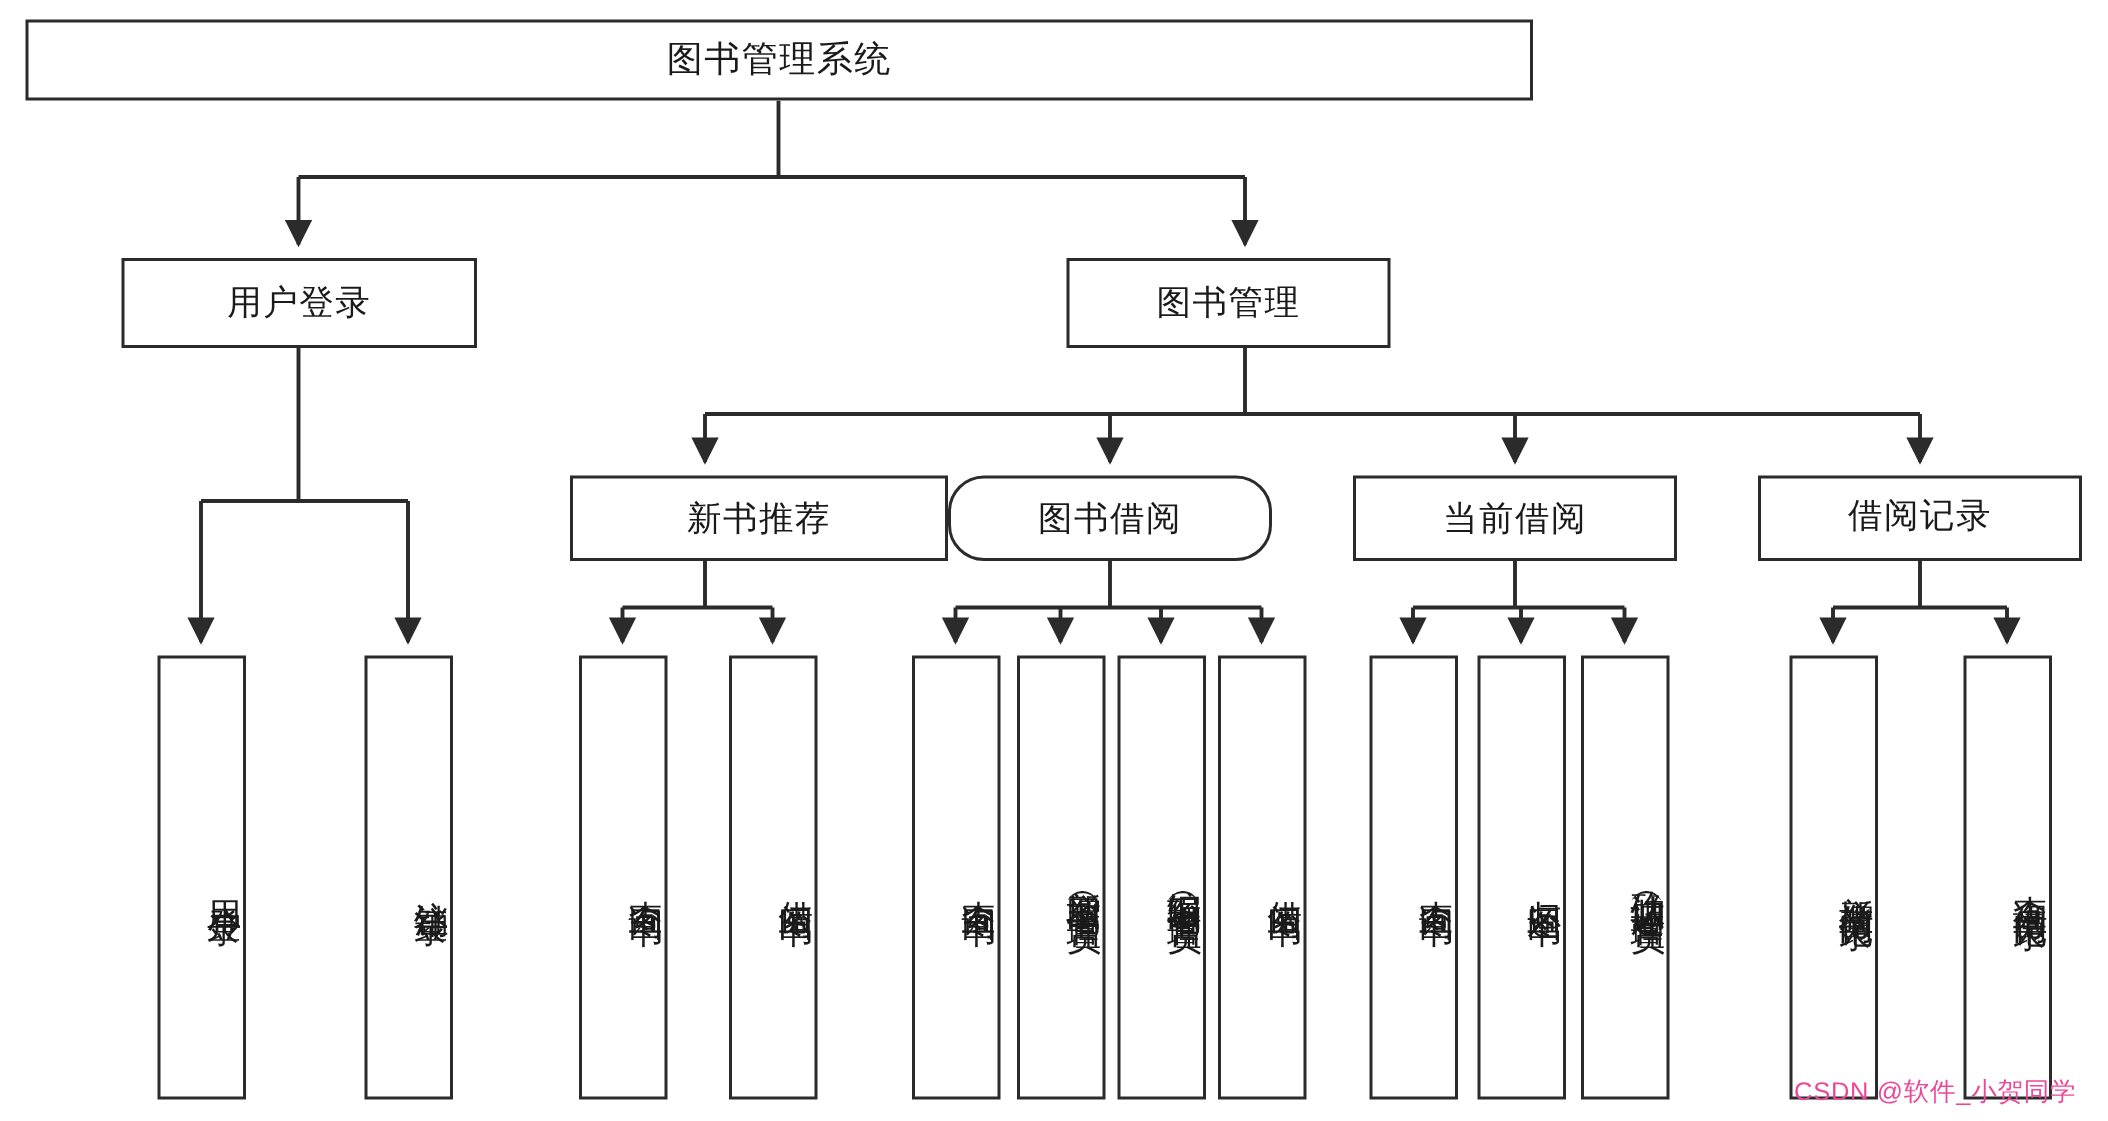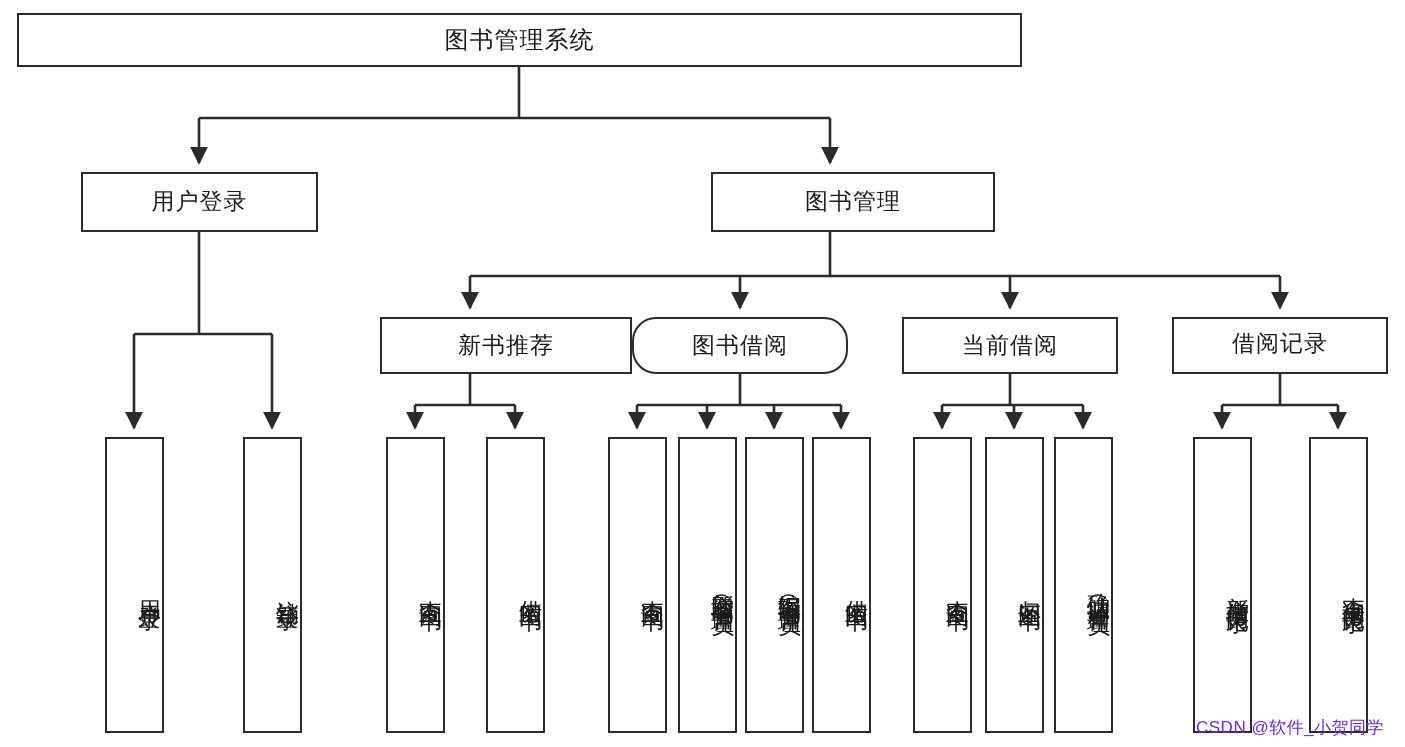--- a/index.html
+++ b/index.html
@@ -51,21 +51,21 @@
     padding-top: 6px;
     align-items: flex-start;
     justify-content: center;
   }
   .node.root {
     font-size: 24px;
   }
   .watermark {
     position: absolute;
     font-size: 17px;
-    color: #6d28d9;
+    color: #ec4899;
     white-space: nowrap;
     letter-spacing: 0.5px;
   }
 </style>
 </head>
 <body>
 
 <div id="canvas">
 
   <svg id="wires" viewBox="0 0 1405 747" xmlns="http://www.w3.org/2000/svg">
@@ -114,21 +114,21 @@
       <path d="M 1280 374 L 1280 405"></path>
       <path d="M 1222 405 L 1338 405"></path>
       <path d="M 1222 405 L 1222 428" marker-end="url(#arrow)"></path>
       <path d="M 1338 405 L 1338 428" marker-end="url(#arrow)"></path>
     </g>
   </svg>
 
   <div class="node horiz root" style="left:17px; top:13px; width:1005px; height:54px;">图书管理系统</div>
 
   <div class="node horiz" style="left:81px; top:172px; width:237px; height:60px;">用户登录</div>
-  <div class="node horiz" style="left:711px; top:172px; width:284px; height:60px;">图书管理</div>
+  <div class="node horiz" style="left:711px; top:172px; width:216px; height:60px;">图书管理</div>
 
   <div class="node horiz" style="left:380px; top:317px; width:252px; height:57px;">新书推荐</div>
   <div class="node horiz" style="left:632px; top:317px; width:216px; height:57px;border-radius:24px;">图书借阅</div>
   <div class="node horiz" style="left:902px; top:317px; width:216px; height:57px;">当前借阅</div>
   <div class="node horiz" style="left:1172px; top:317px; width:216px; height:57px;font-family:Liberation Mono, monospace;">借阅记录</div>
 
   <div class="node vert" style="left:105px; top:437px; width:59px; height:296px;">用户登录</div>
   <div class="node vert" style="left:243px; top:437px; width:59px; height:296px;">注销登录</div>
 
   <div class="node vert" style="left:386px; top:437px; width:59px; height:296px;">查询图书</div>

